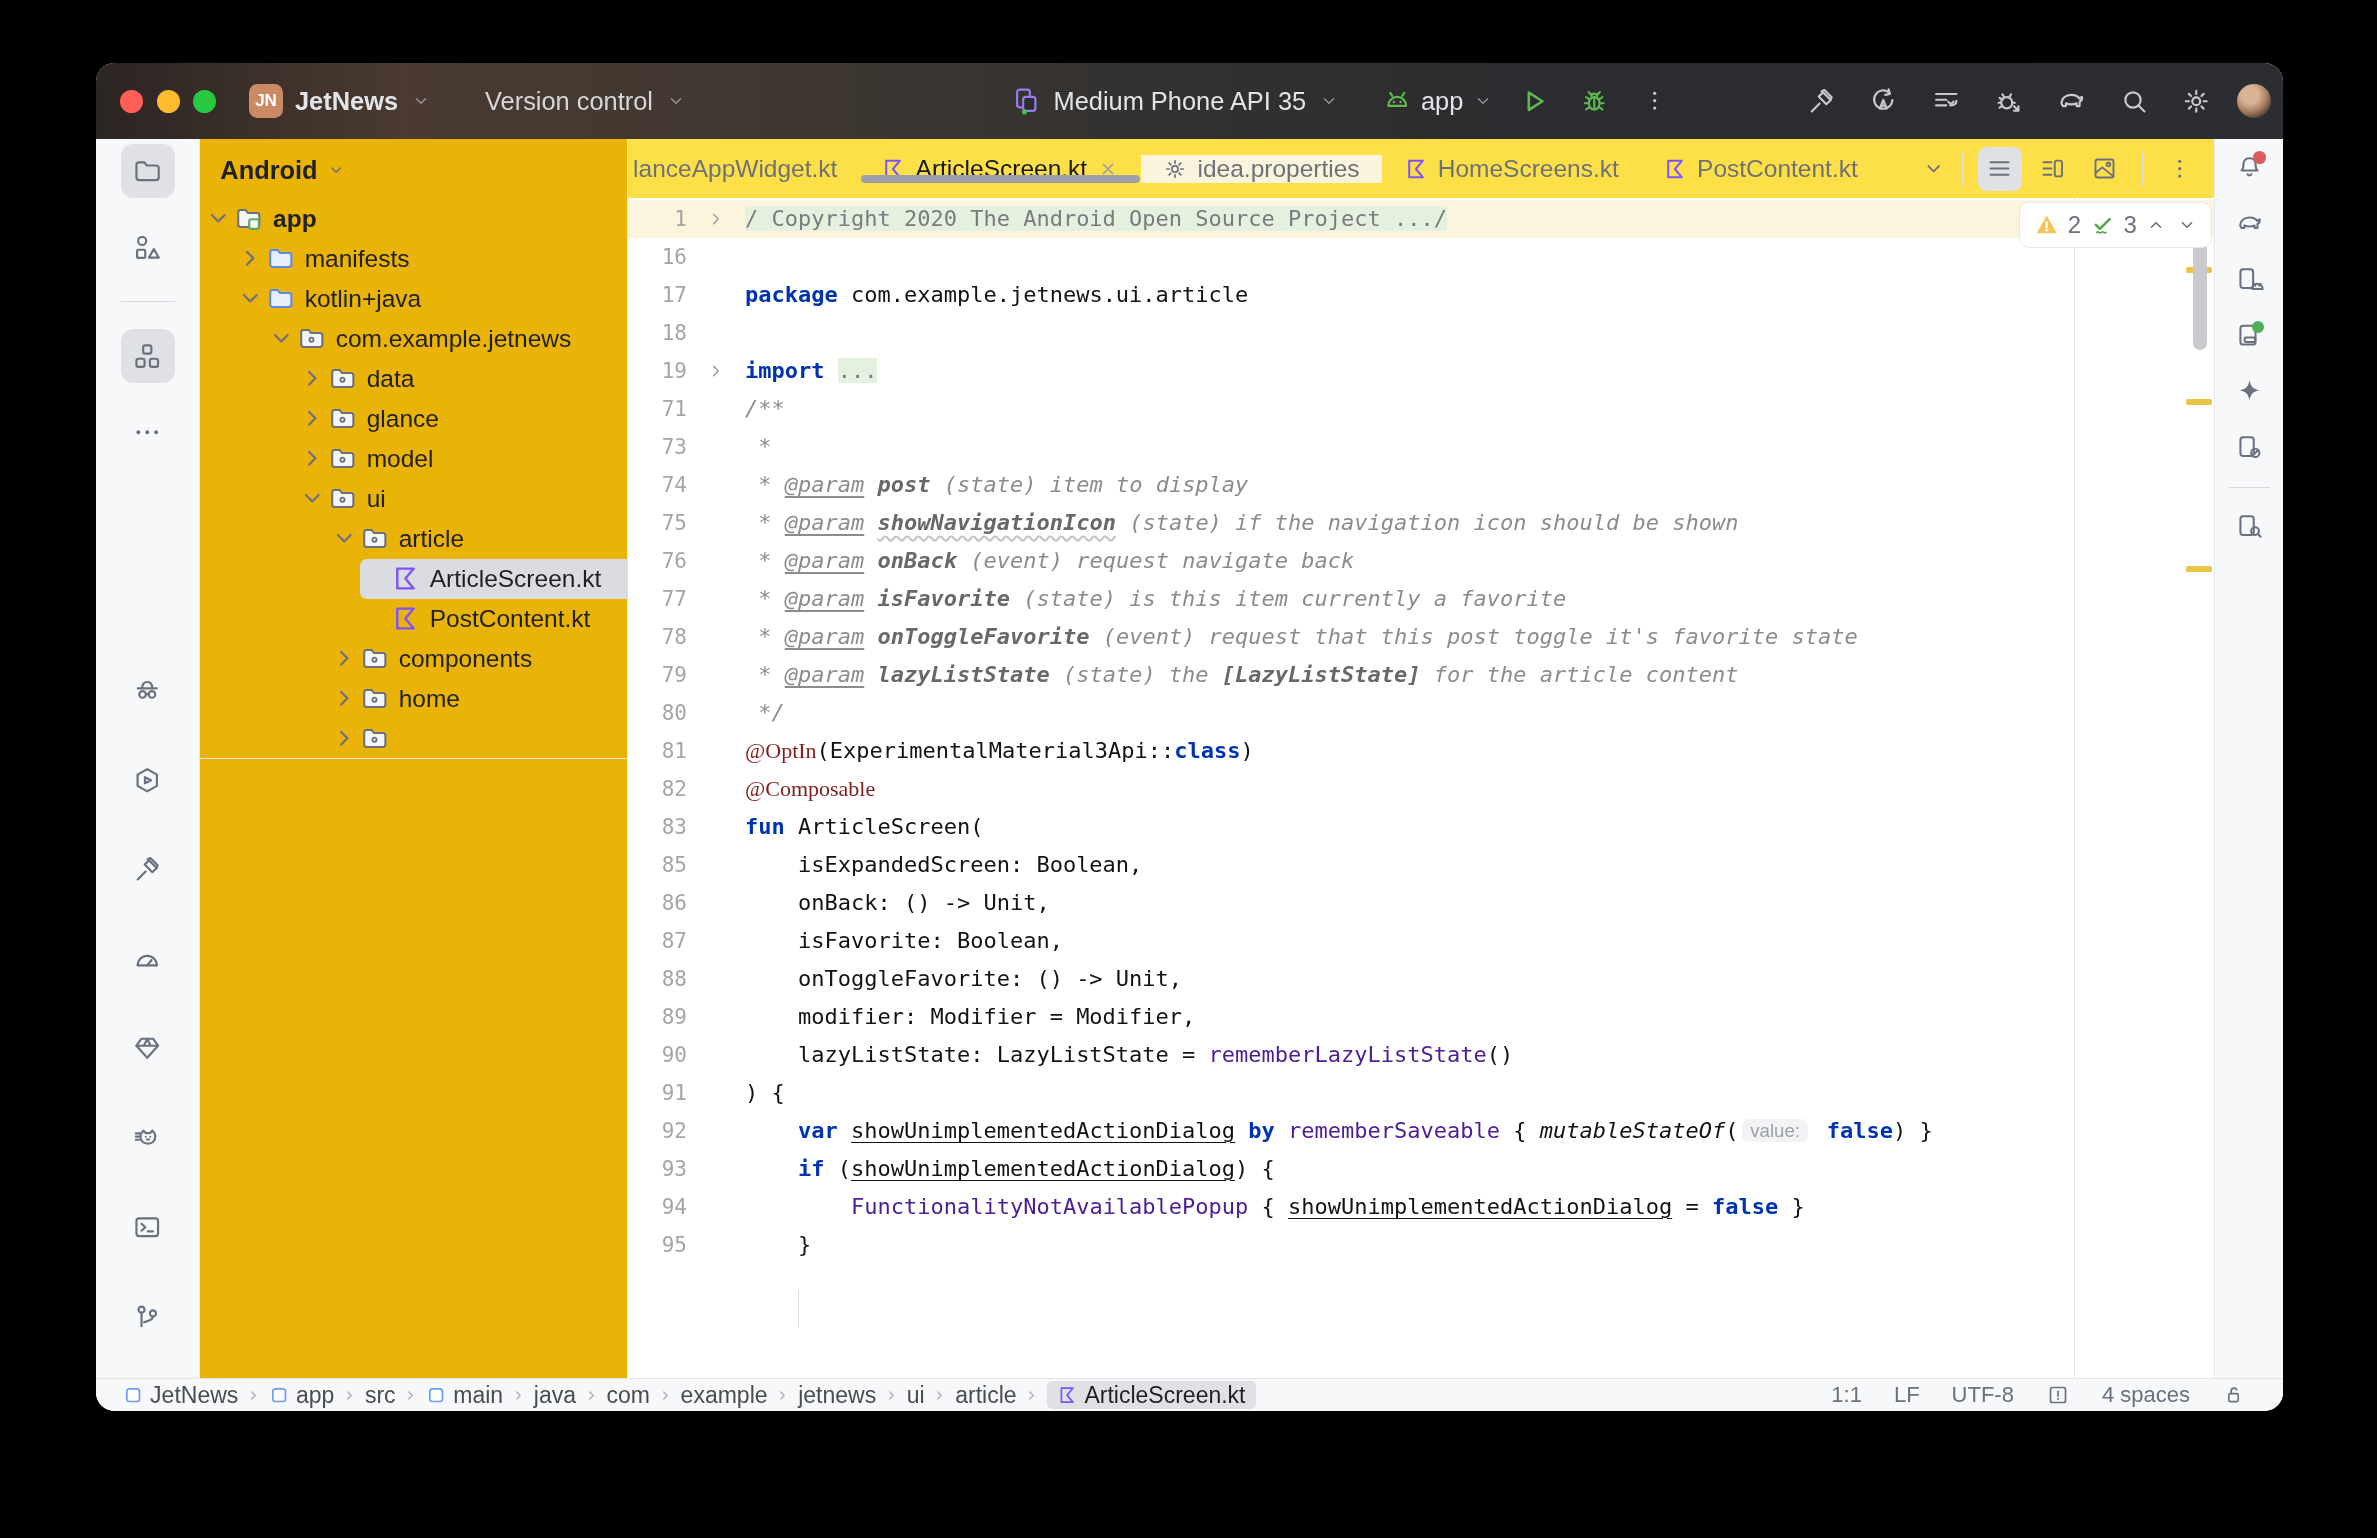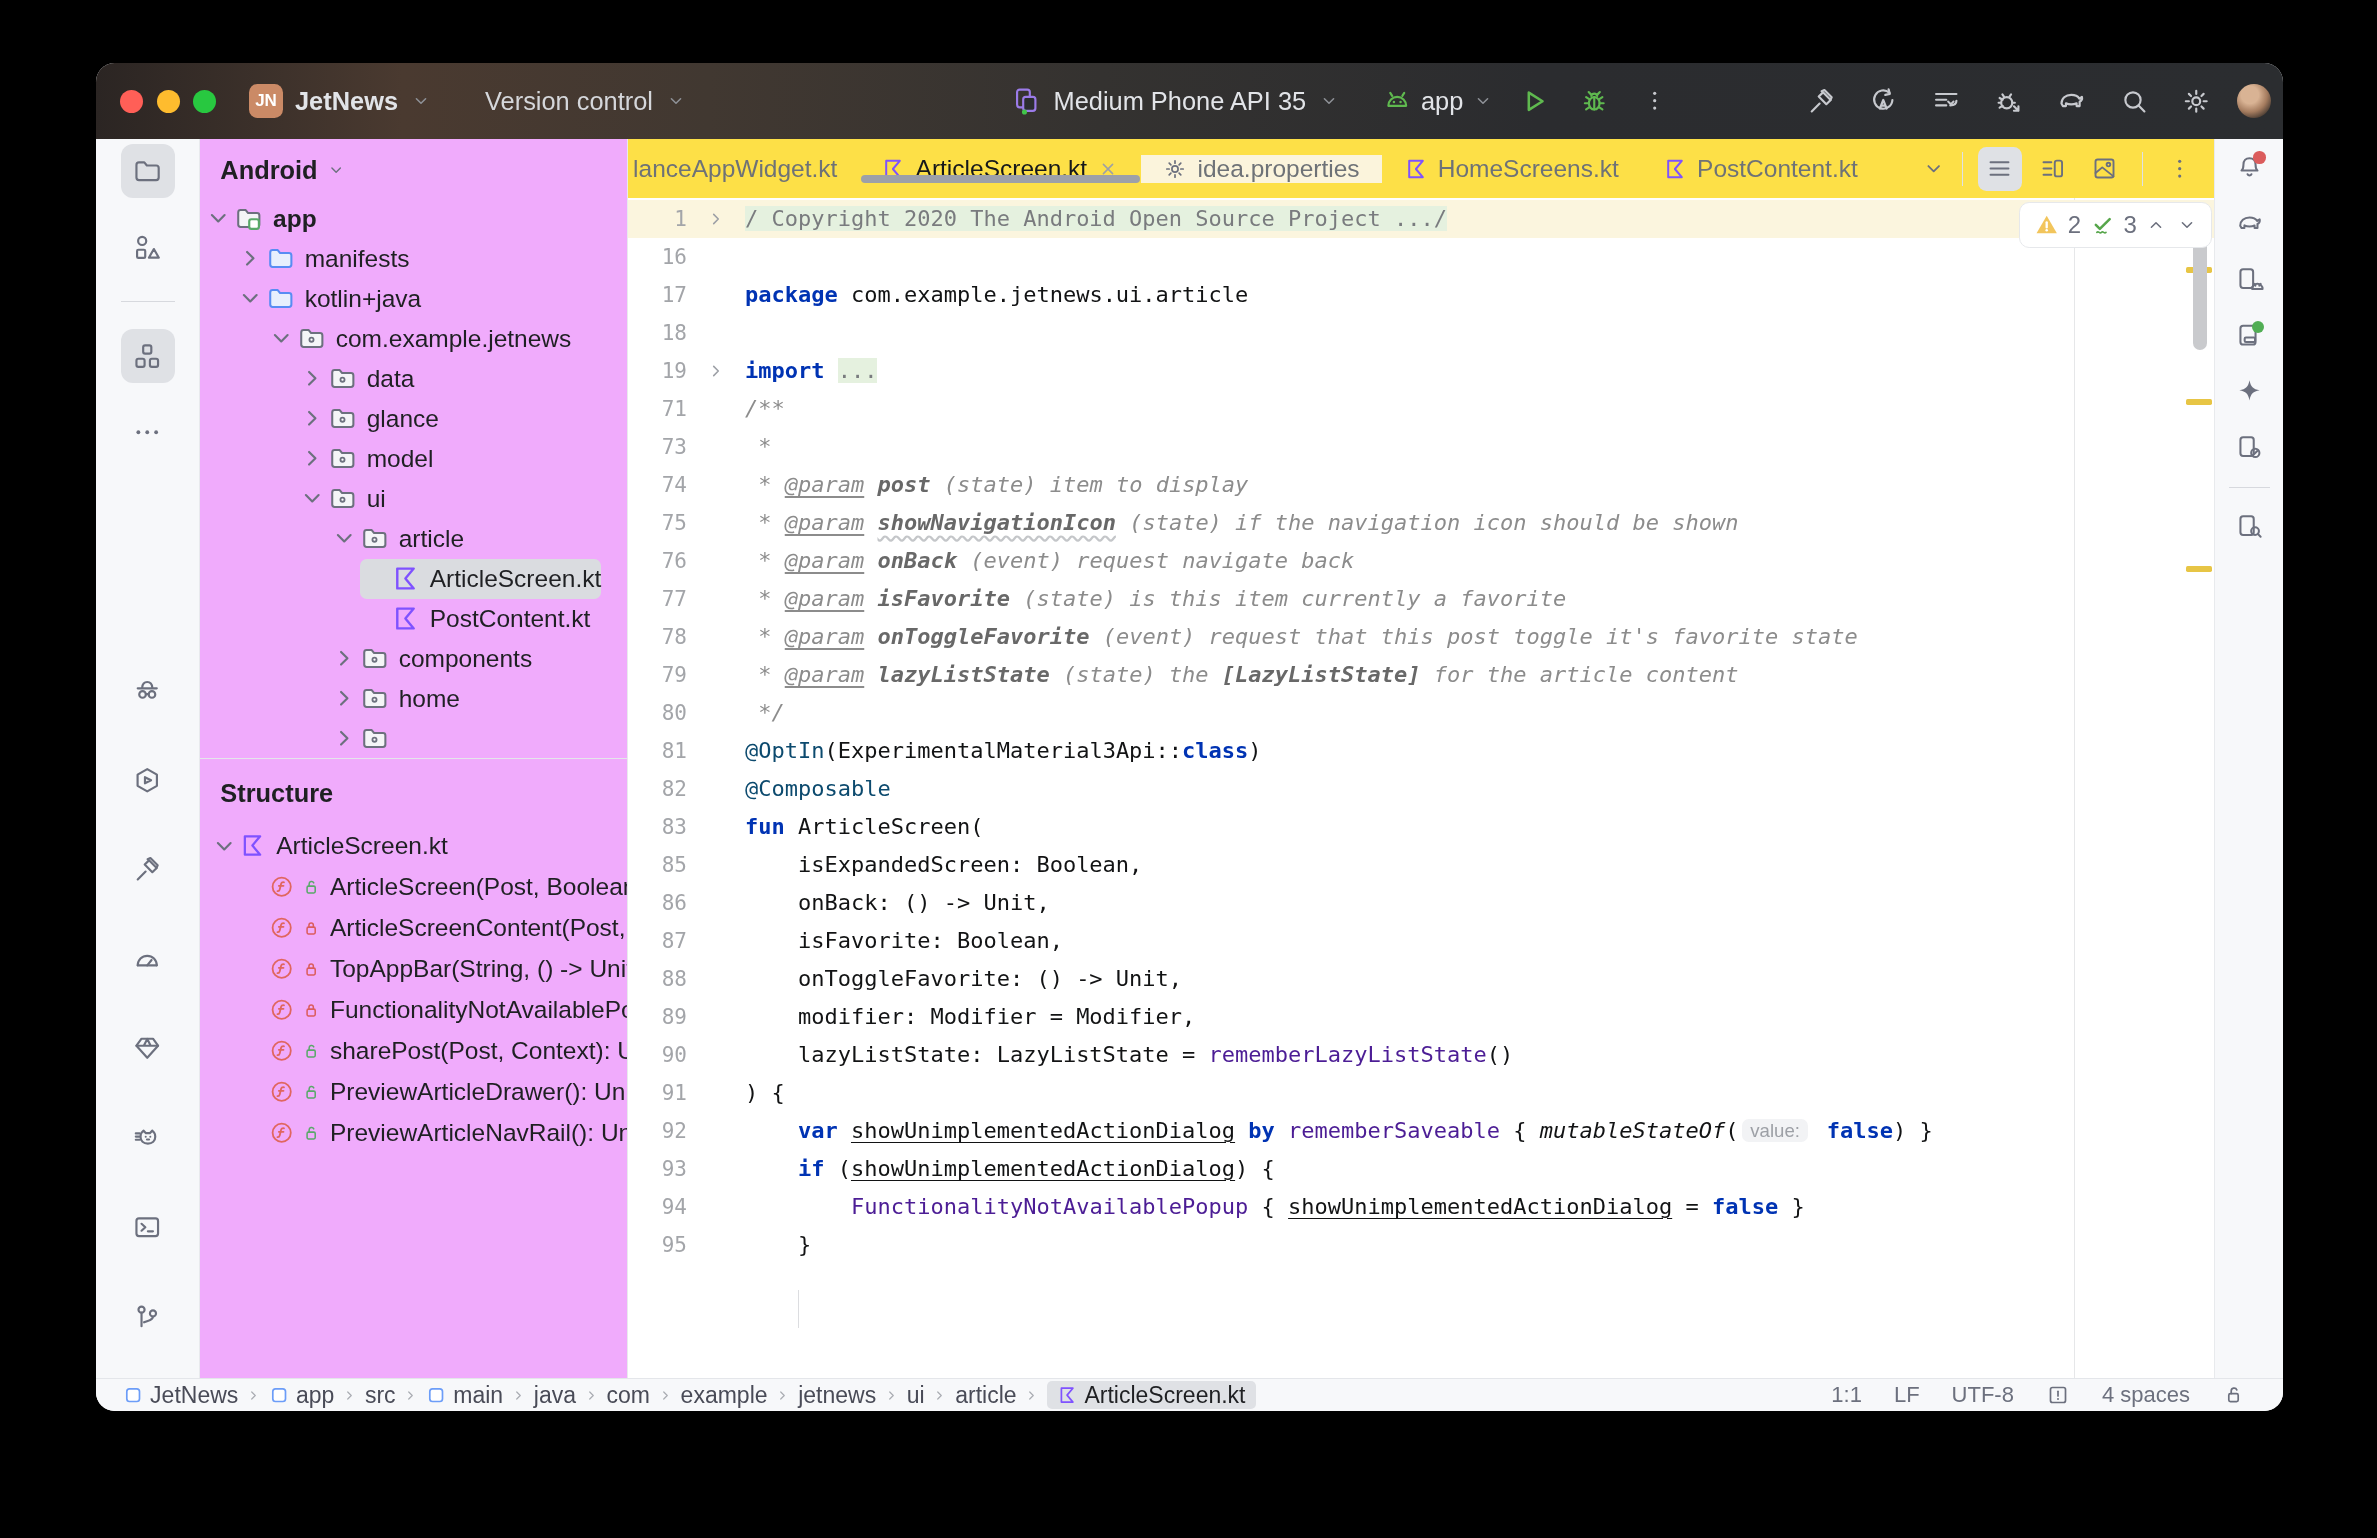--- a/index.html
+++ b/index.html
@@ -35,21 +35,21 @@
   .stripe-left{width:103px;flex:0 0 103px;border-right:0.8px solid #E8EAED;padding-top:5.1px;padding-bottom:34px;gap:22px;}
   .stripe-right{width:68px;flex:0 0 68px;border-left:0.8px solid #E8EAED;padding-top:6.8px;gap:12px;}
   .sbtn{position:relative;width:54px;height:54px;border-radius:12px;display:flex;align-items:center;justify-content:center;flex:0 0 auto;}
   .sbtn.small{width:44px;height:44px;}
   .sbtn.active{background:#DFE1E5;}
   .s-div{width:54px;height:0.8px;background:#D7D9DE;margin:5.1px 0;flex:0 0 auto;}
   .stripe-spacer{flex:1;}
   .badge{position:absolute;top:5.1px;right:5.1px;width:12.7px;height:12.7px;border-radius:50%;background:#DB5C5C;}
   .gdot{position:absolute;top:6.8px;right:6.8px;width:12px;height:12px;border-radius:50%;background:#51AE54;}
   
-  .left-col{width:427px;flex:0 0 427px;display:flex;flex-direction:column;background:#f0abfc;border-right:0.8px solid #E8EAED;min-height:0;justify-content:space-between;}
+  .left-col{width:427px;flex:0 0 427px;display:flex;flex-direction:row;background:#eab308;border-right:0.8px solid #E8EAED;min-height:0;justify-content:space-between;}
   .proj-panel{height:619px;flex:0 0 619px;overflow:hidden;border-bottom:0.8px solid #E4E6EA;}
   .panel-head{display:flex;align-items:center;gap:8.5px;padding:17px 0 0 20.3px;font-size:25.4px;font-weight:bold;color:#1F2023;}
   .tree{margin-top:13.5px;}
   .trow{display:flex;align-items:center;height:40px;font-size:24.5px;color:#1F2023;white-space:nowrap;}
   .trow .chev{width:30.5px;height:30.5px;flex:0 0 30.5px;display:flex;align-items:center;justify-content:center;color:#6C707E;}
   .trow .ticon{width:29px;height:29px;flex:0 0 29px;margin-right:10.2px;}
   .trow.selected .inner{background:#DADCE0;border-radius:6.8px;}
   .trow .inner{display:flex;align-items:center;height:100%;flex:1;margin-right:30.5px;}
   .struct-panel{flex:1;overflow:hidden;}
   .struct-head{padding:20.3px 0 0 20.3px;font-size:25.4px;font-weight:bold;color:#1F2023;}
@@ -74,21 +74,21 @@
   .editor{position:relative;flex:1;overflow:hidden;background:#fff;
           font-family:"DejaVu Sans Mono",monospace;font-size:22px;}
   .guide{position:absolute;top:0;bottom:0;left:1446px;width:0.8px;background:#E6E7E9;}
   .codewrap{position:absolute;left:0;top:1.7px;right:0;}
   .cline{display:flex;height:38px;align-items:center;white-space:pre;}
   .cline.hl{background:#FBF5DE;}
   .gnum{width:59px;flex:0 0 59px;text-align:right;color:#A3A5A9;font-size:21px;}
   .gfold{width:58px;flex:0 0 58px;display:flex;align-items:center;justify-content:center;color:#9DA0A6;}
   .ctext{color:#121314;}
   .kw{color:#0033B3;font-weight:bold;}
-  .ann{color:#0c4a6e;}
+  .ann{color:#7f1d1d;font-family:Liberation Serif, serif;}
   .doc{color:#8C8C8C;font-style:italic;}
   .doct{color:#8C8C8C;font-style:italic;text-decoration:underline;text-underline-offset:4.2px;}
   .docb{color:#686868;font-style:italic;font-weight:bold;}
   .sqg{text-decoration-line:underline;text-decoration-style:wavy;text-decoration-color:#C4C6C9;text-underline-offset:5.1px;}
   .fn{color:#4c1d95;}
   .it{font-style:italic;}
   .und{text-decoration:underline;text-decoration-thickness:1.3px;text-underline-offset:4.2px;}
   .foldc,.folde{background:#E5F1DF;color:#797B7E;}
   .inlay{display:inline-block;background:#F2F3F5;color:#9DA0A6;border-radius:6.8px;padding:0.8px 8.5px;
          font-family:"Liberation Sans",sans-serif;font-size:18.6px;font-style:normal;vertical-align:1.7px;margin:0 5.1px 0 3.4px;}

